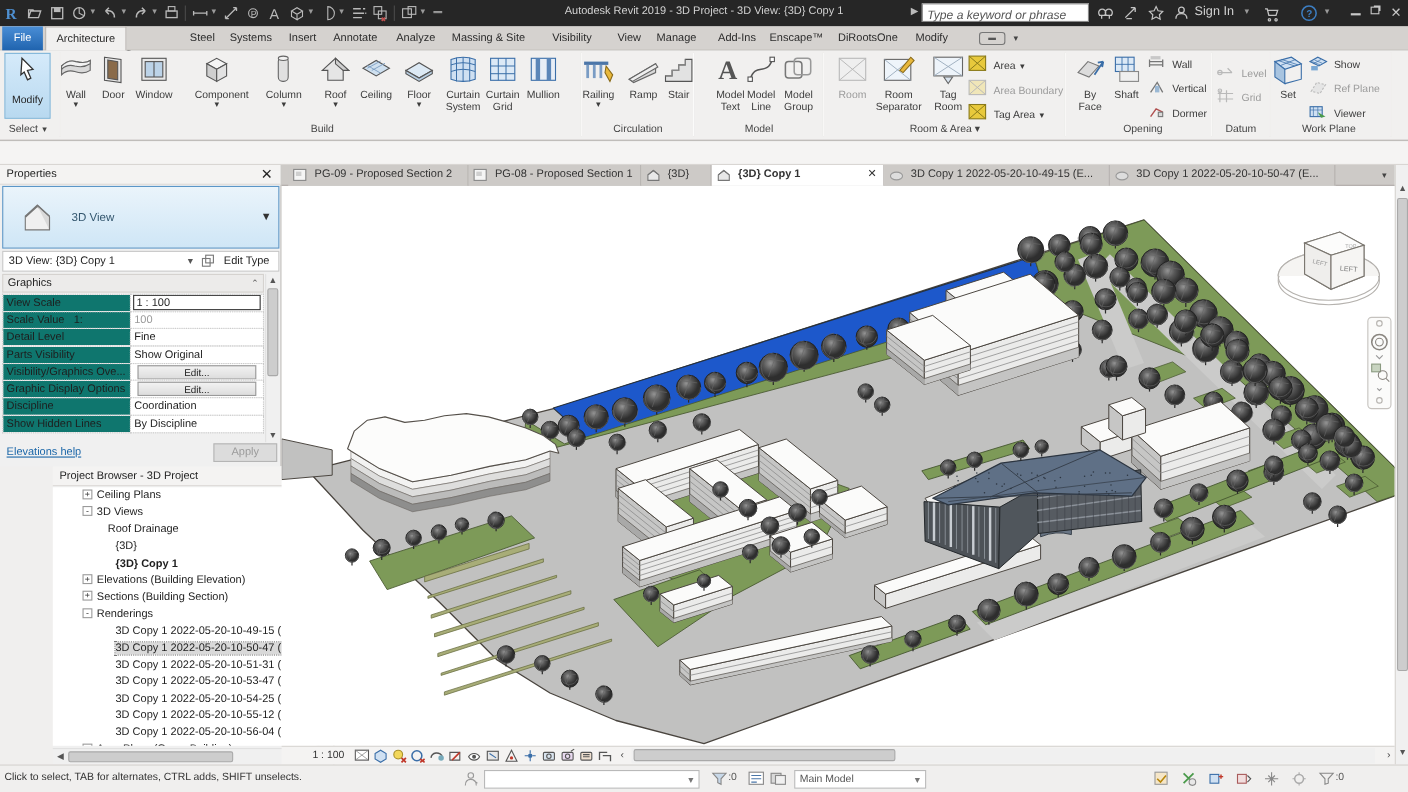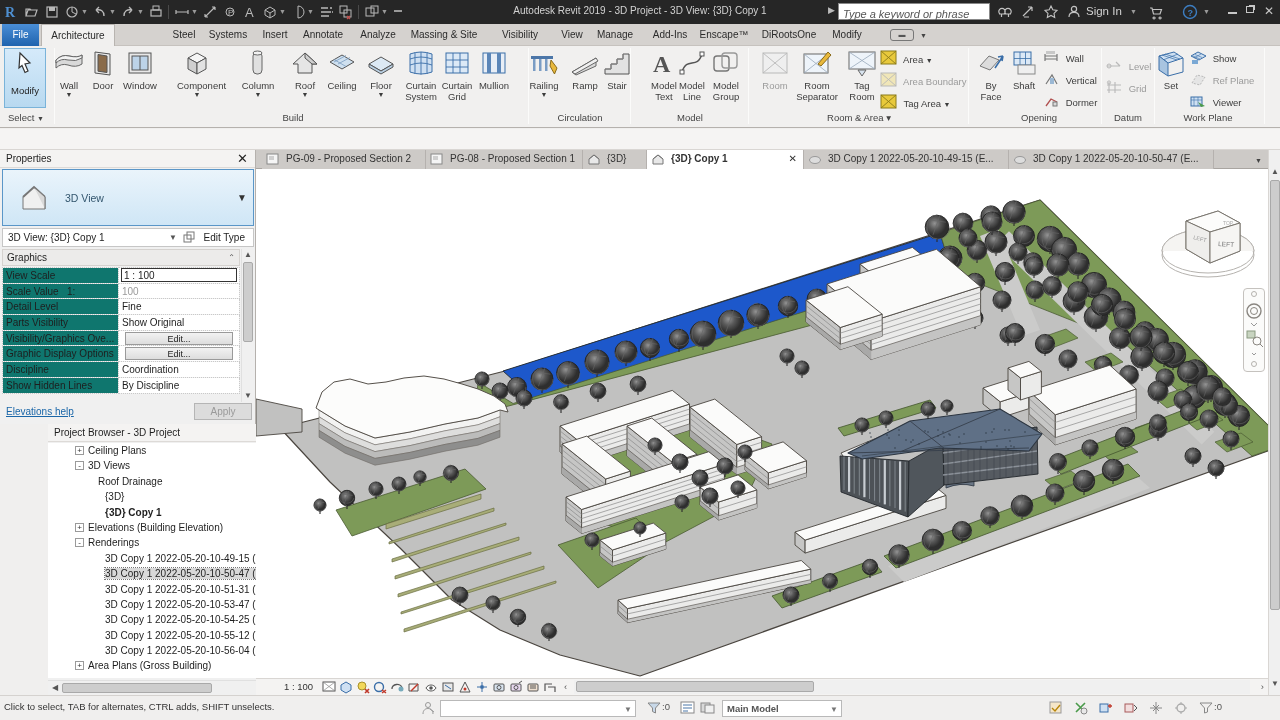--- a/index.html
+++ b/index.html
@@ -413,20 +413,21 @@
     </div>
     <div id="browser" class="abs">
       <div class="ptitle">Project Browser - 3D Project<span class="px">✕</span></div>
       <div class="tree">
         <div class="ti" style="padding-left:27px;"><span class="pm">+</span>Ceiling Plans</div>
         <div class="ti" style="padding-left:27px;"><span class="pm">-</span>3D Views</div>
         <div class="ti" style="padding-left:50px;"><span style="display:inline-block;width:0px;"></span>Roof Drainage</div>
         <div class="ti" style="padding-left:57px;"><span style="display:inline-block;width:0px;"></span>{3D}</div>
         <div class="ti" style="padding-left:57px;font-weight:bold;"><span style="display:inline-block;width:0px;"></span>{3D} Copy 1</div>
         <div class="ti" style="padding-left:27px;"><span class="pm">+</span>Elevations (Building Elevation)</div>
+        <div class="ti" style="padding-left:27px;"><span class="pm">+</span>Sections (Building Section)</div>
         <div class="ti" style="padding-left:27px;"><span class="pm">-</span>Renderings</div>
         <div class="ti" style="padding-left:57px;"><span style="display:inline-block;width:0px;"></span>3D Copy 1 2022-05-20-10-49-15 (Enscape</div>
         <div class="ti" style="padding-left:57px;"><span style="display:inline-block;width:0px;"></span><span style="background:#d9d9d9;outline:1px dotted #777;">3D Copy 1 2022-05-20-10-50-47 (Enscape</span></div>
         <div class="ti" style="padding-left:57px;"><span style="display:inline-block;width:0px;"></span>3D Copy 1 2022-05-20-10-51-31 (Enscape</div>
         <div class="ti" style="padding-left:57px;"><span style="display:inline-block;width:0px;"></span>3D Copy 1 2022-05-20-10-53-47 (Enscape</div>
         <div class="ti" style="padding-left:57px;"><span style="display:inline-block;width:0px;"></span>3D Copy 1 2022-05-20-10-54-25 (Enscape</div>
         <div class="ti" style="padding-left:57px;"><span style="display:inline-block;width:0px;"></span>3D Copy 1 2022-05-20-10-55-12 (Enscape</div>
         <div class="ti" style="padding-left:57px;"><span style="display:inline-block;width:0px;"></span>3D Copy 1 2022-05-20-10-56-04 (Enscape</div>
         <div class="ti" style="padding-left:27px;"><span class="pm">+</span>Area Plans (Gross Building)</div>
       </div>
@@ -1445,21 +1446,21 @@
       </svg>
       <span style="position:absolute;left:662px;top:5px;color:#555;">:0</span>
       <svg width="16" height="16" viewBox="0 0 16 16" style="position:absolute;left:680px;top:4px;">
         <rect x="1" y="2" width="13" height="11" fill="#fff" stroke="#888"></rect>
         <path d="M3 5 h9 M3 8 h9 M3 11 h5" stroke="#4a76a8"></path>
       </svg>
       <svg width="16" height="16" viewBox="0 0 16 16" style="position:absolute;left:700px;top:4px;">
         <rect x="1" y="3" width="9" height="9" fill="#d9d9d9" stroke="#888"></rect>
         <rect x="5" y="5" width="9" height="8" fill="#f0f0f0" stroke="#888"></rect>
       </svg>
-      <div style="position:absolute;left:722px;top:4px;width:120px;height:17px;background:#fff;border:1px solid #b9b9b9;font-weight:bold;"><span style="margin-left:4px;line-height:16px;color:#555;">Main Model</span><span style="position:absolute;right:3px;top:4px;font-size:8px;color:#777;">▼</span></div>
+      <div style="position:absolute;left:722px;top:4px;width:120px;height:17px;background:#fff;border:1px solid #b9b9b9;"><span style="margin-left:4px;line-height:16px;color:#555;">Main Model</span><span style="position:absolute;right:3px;top:4px;font-size:8px;color:#777;">▼</span></div>
       <svg width="16" height="16" viewBox="0 0 16 16" style="position:absolute;left:1048px;top:4px;">
         <rect x="2" y="2" width="11" height="11" fill="#f5e6c8" stroke="#999"></rect>
         <path d="M4 8 l3 3 5 -6" stroke="#b8860b" fill="none" stroke-width="1.4"></path>
       </svg>
       <svg width="16" height="16" viewBox="0 0 16 16" style="position:absolute;left:1073px;top:4px;">
         <path d="M3 12 L12 3 M3 3 l9 9" stroke="#4a9a4a" stroke-width="1.6"></path>
         <circle cx="11" cy="11" r="3" fill="#e8e8e8" stroke="#888"></circle>
       </svg>
       <svg width="16" height="16" viewBox="0 0 16 16" style="position:absolute;left:1098px;top:4px;">
         <rect x="2" y="4" width="8" height="8" fill="#cfe0f2" stroke="#3a6ea8"></rect>

